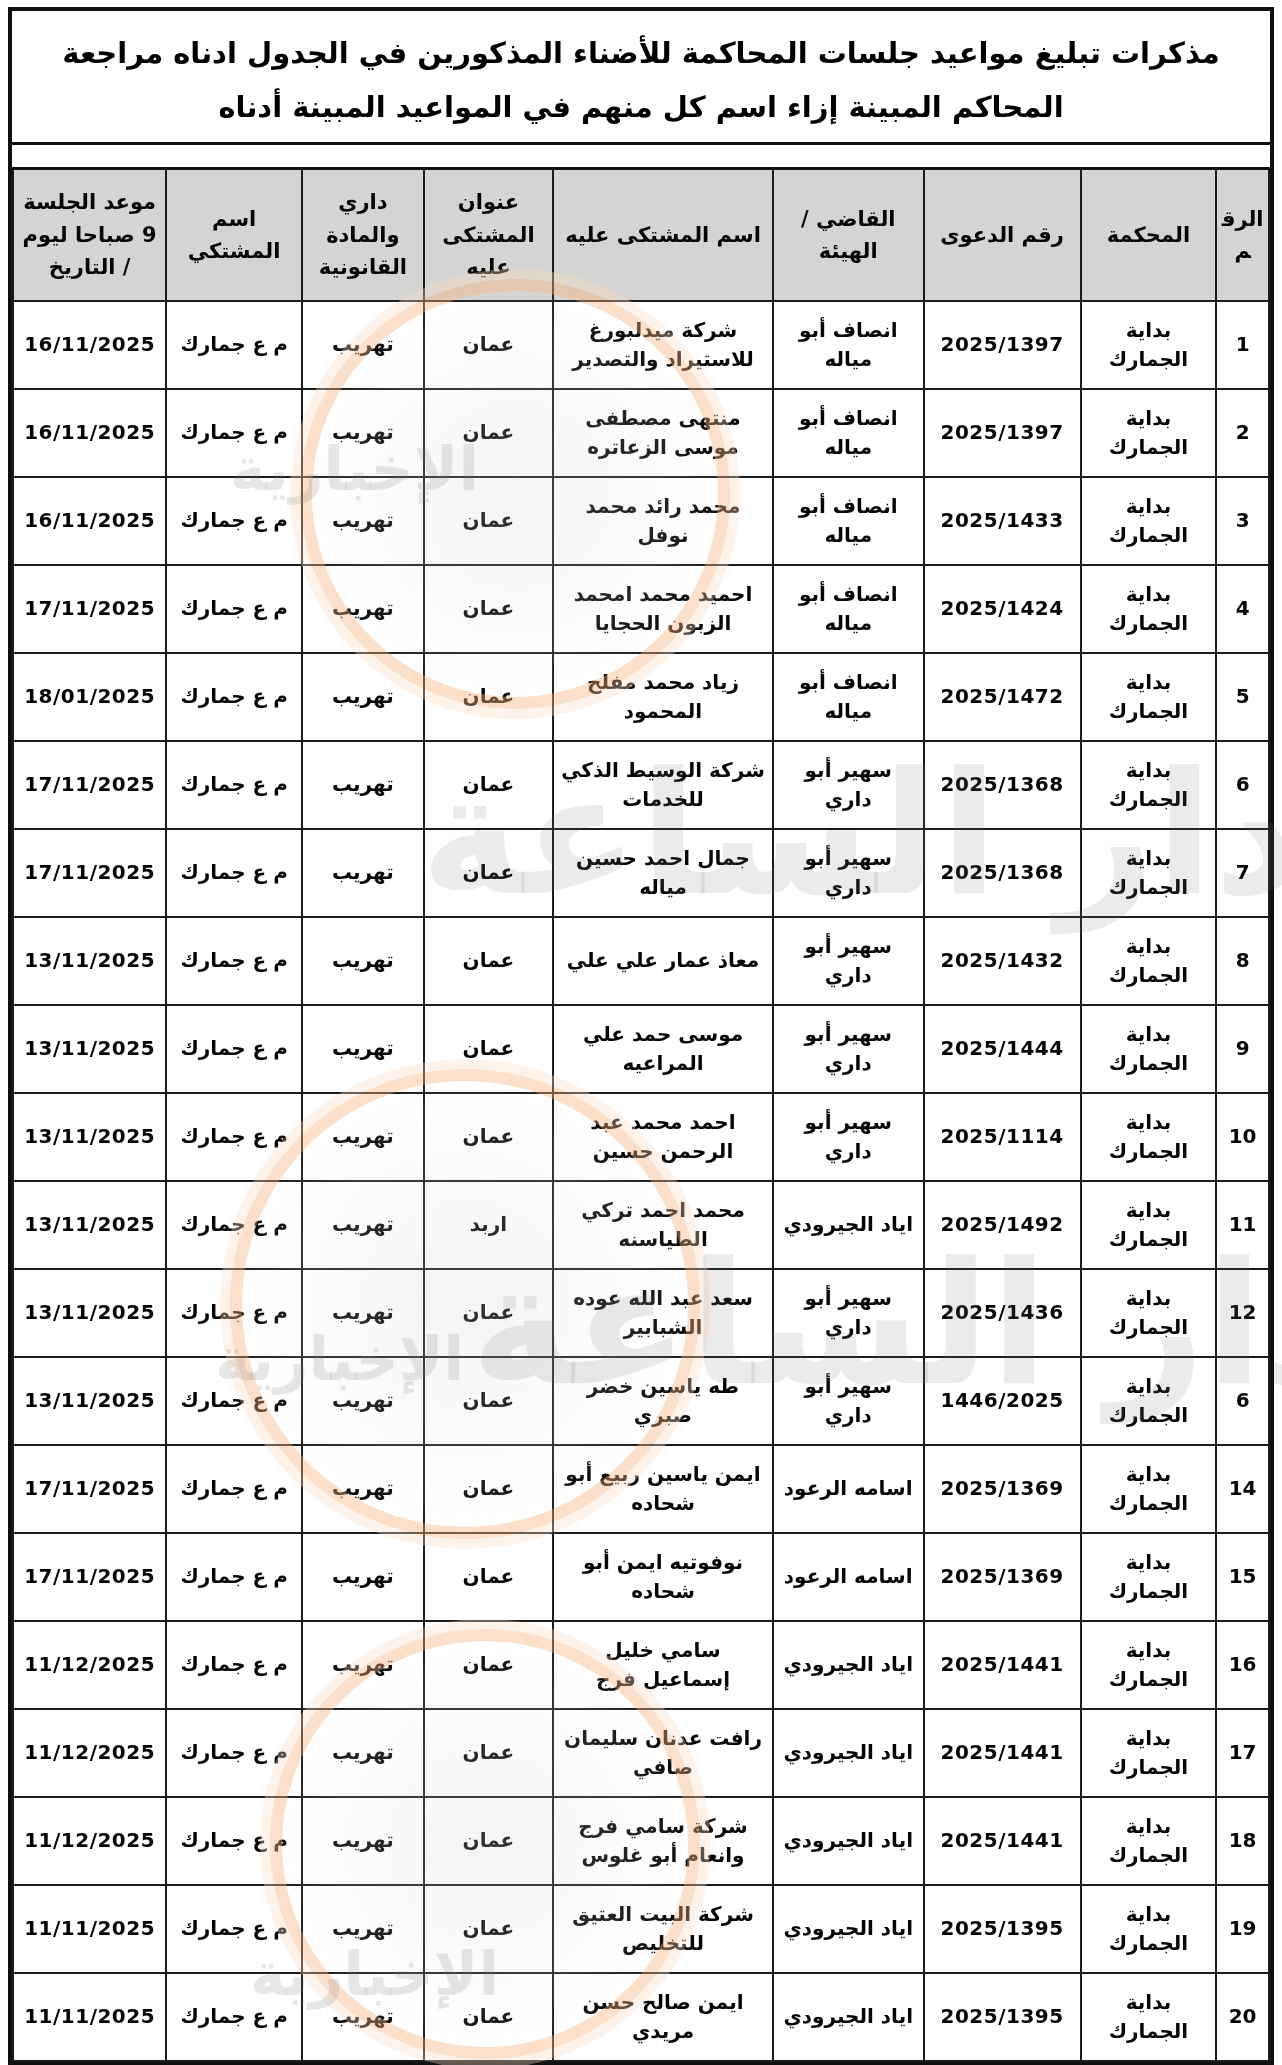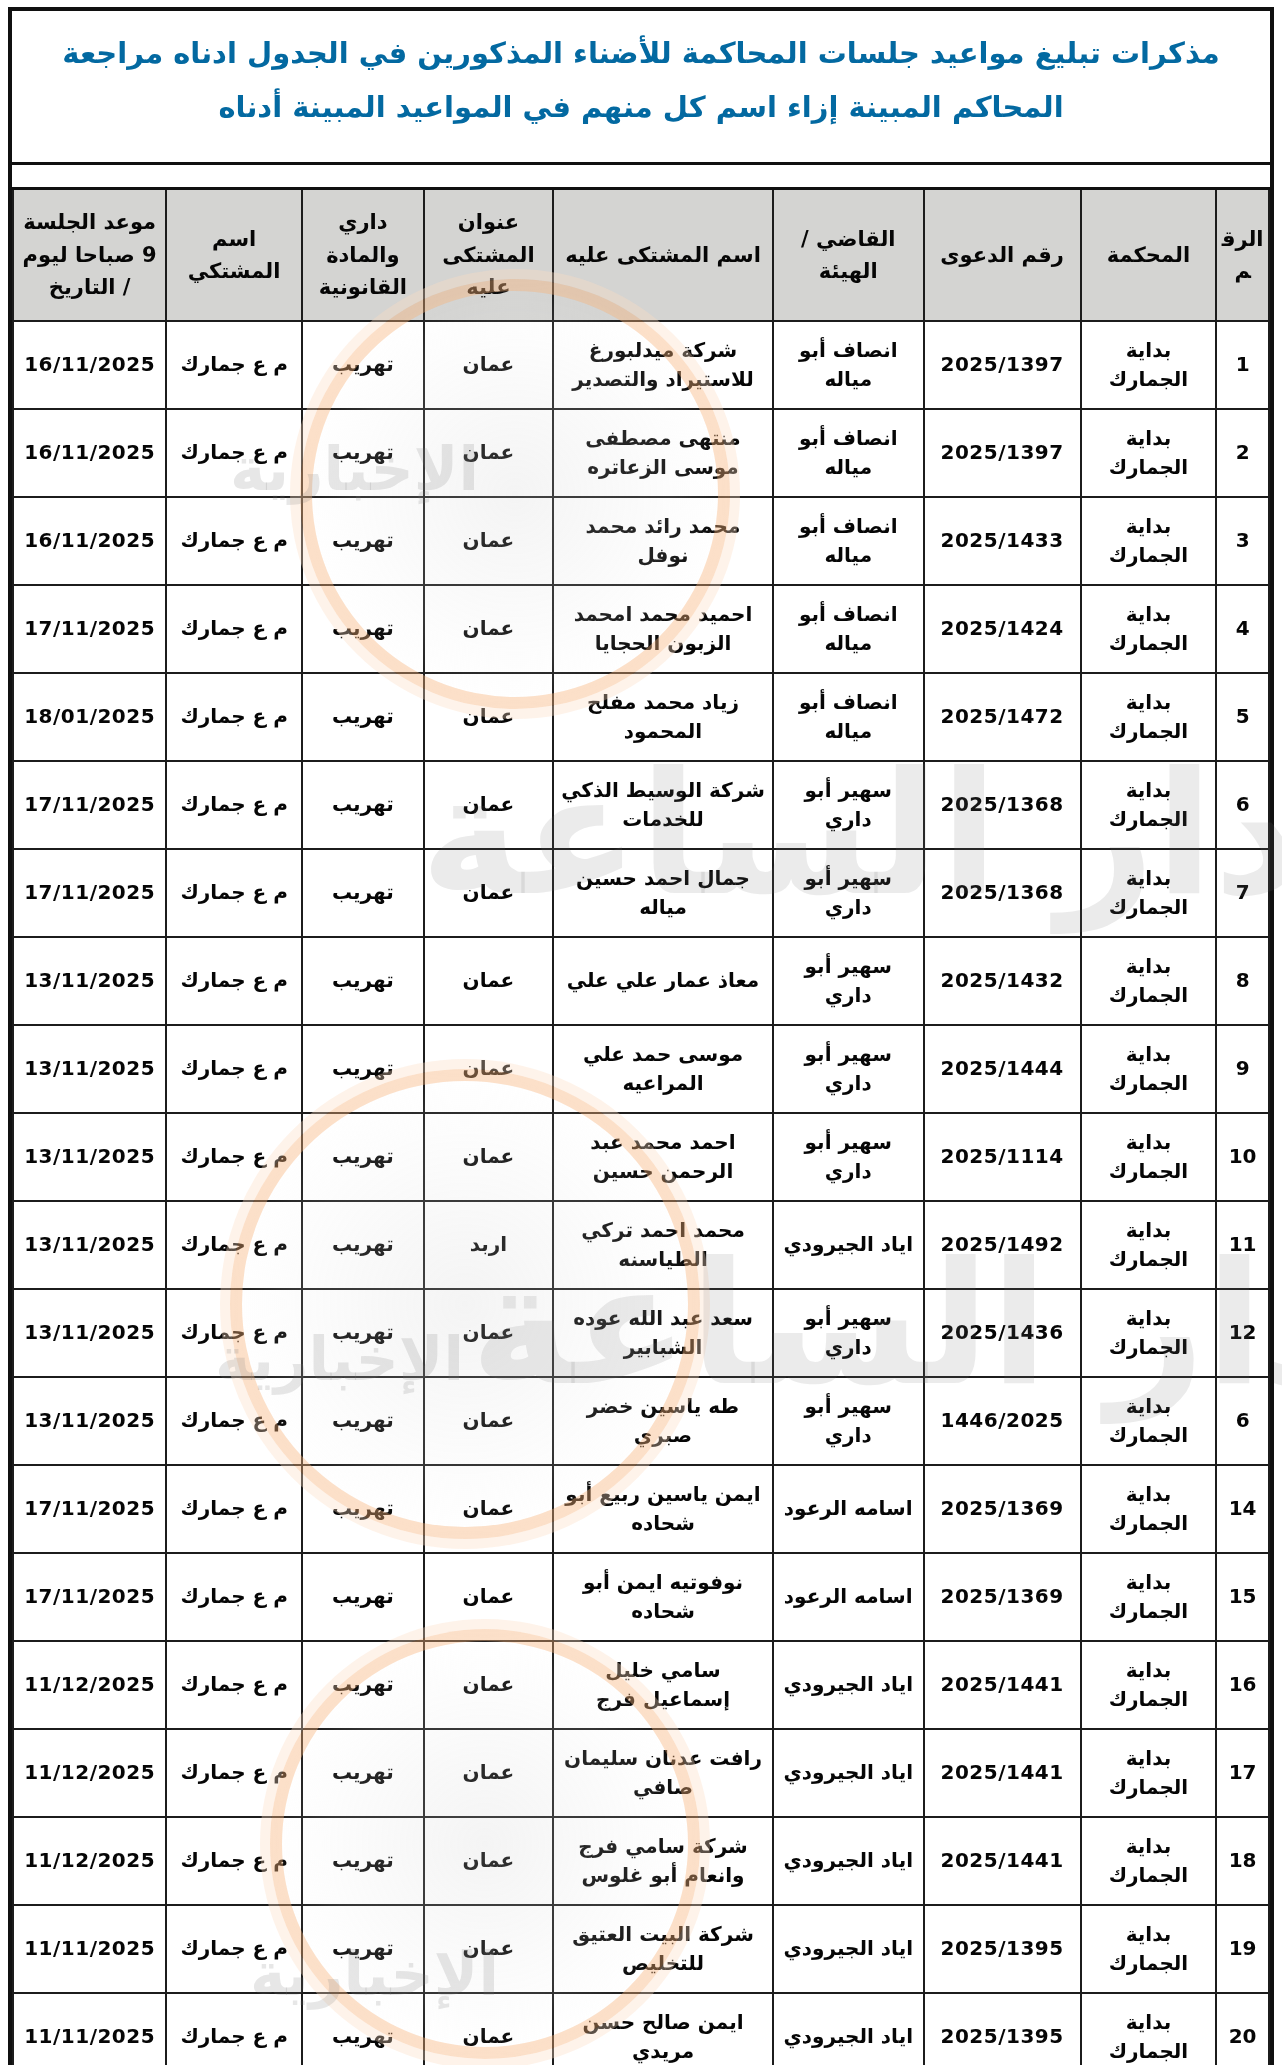--- a/index.html
+++ b/index.html
@@ -19,25 +19,25 @@
   .doc-frame {
     position:relative;
     border:4px solid #101010;
     background:#ffffff;
     min-height:2048px;
     padding-bottom:0;
     z-index:1;
   }
   .title-block {
     border-bottom:3px solid #101010;
-    padding:16px 30px 28px 30px;
+    padding:16px 30px 8px 30px;
     text-align:center;
     font-size:29px;
     line-height:1.85;
-    color:#0369a1;
+    color:#000000;
     letter-spacing:0;
   }
   .gap { height:22px; background:#ffffff; }
   table.schedule {
     width:100%;
     border-collapse:collapse;
     table-layout:fixed;
     border-top:3px solid #101010;
   }
   table.schedule th, table.schedule td {

